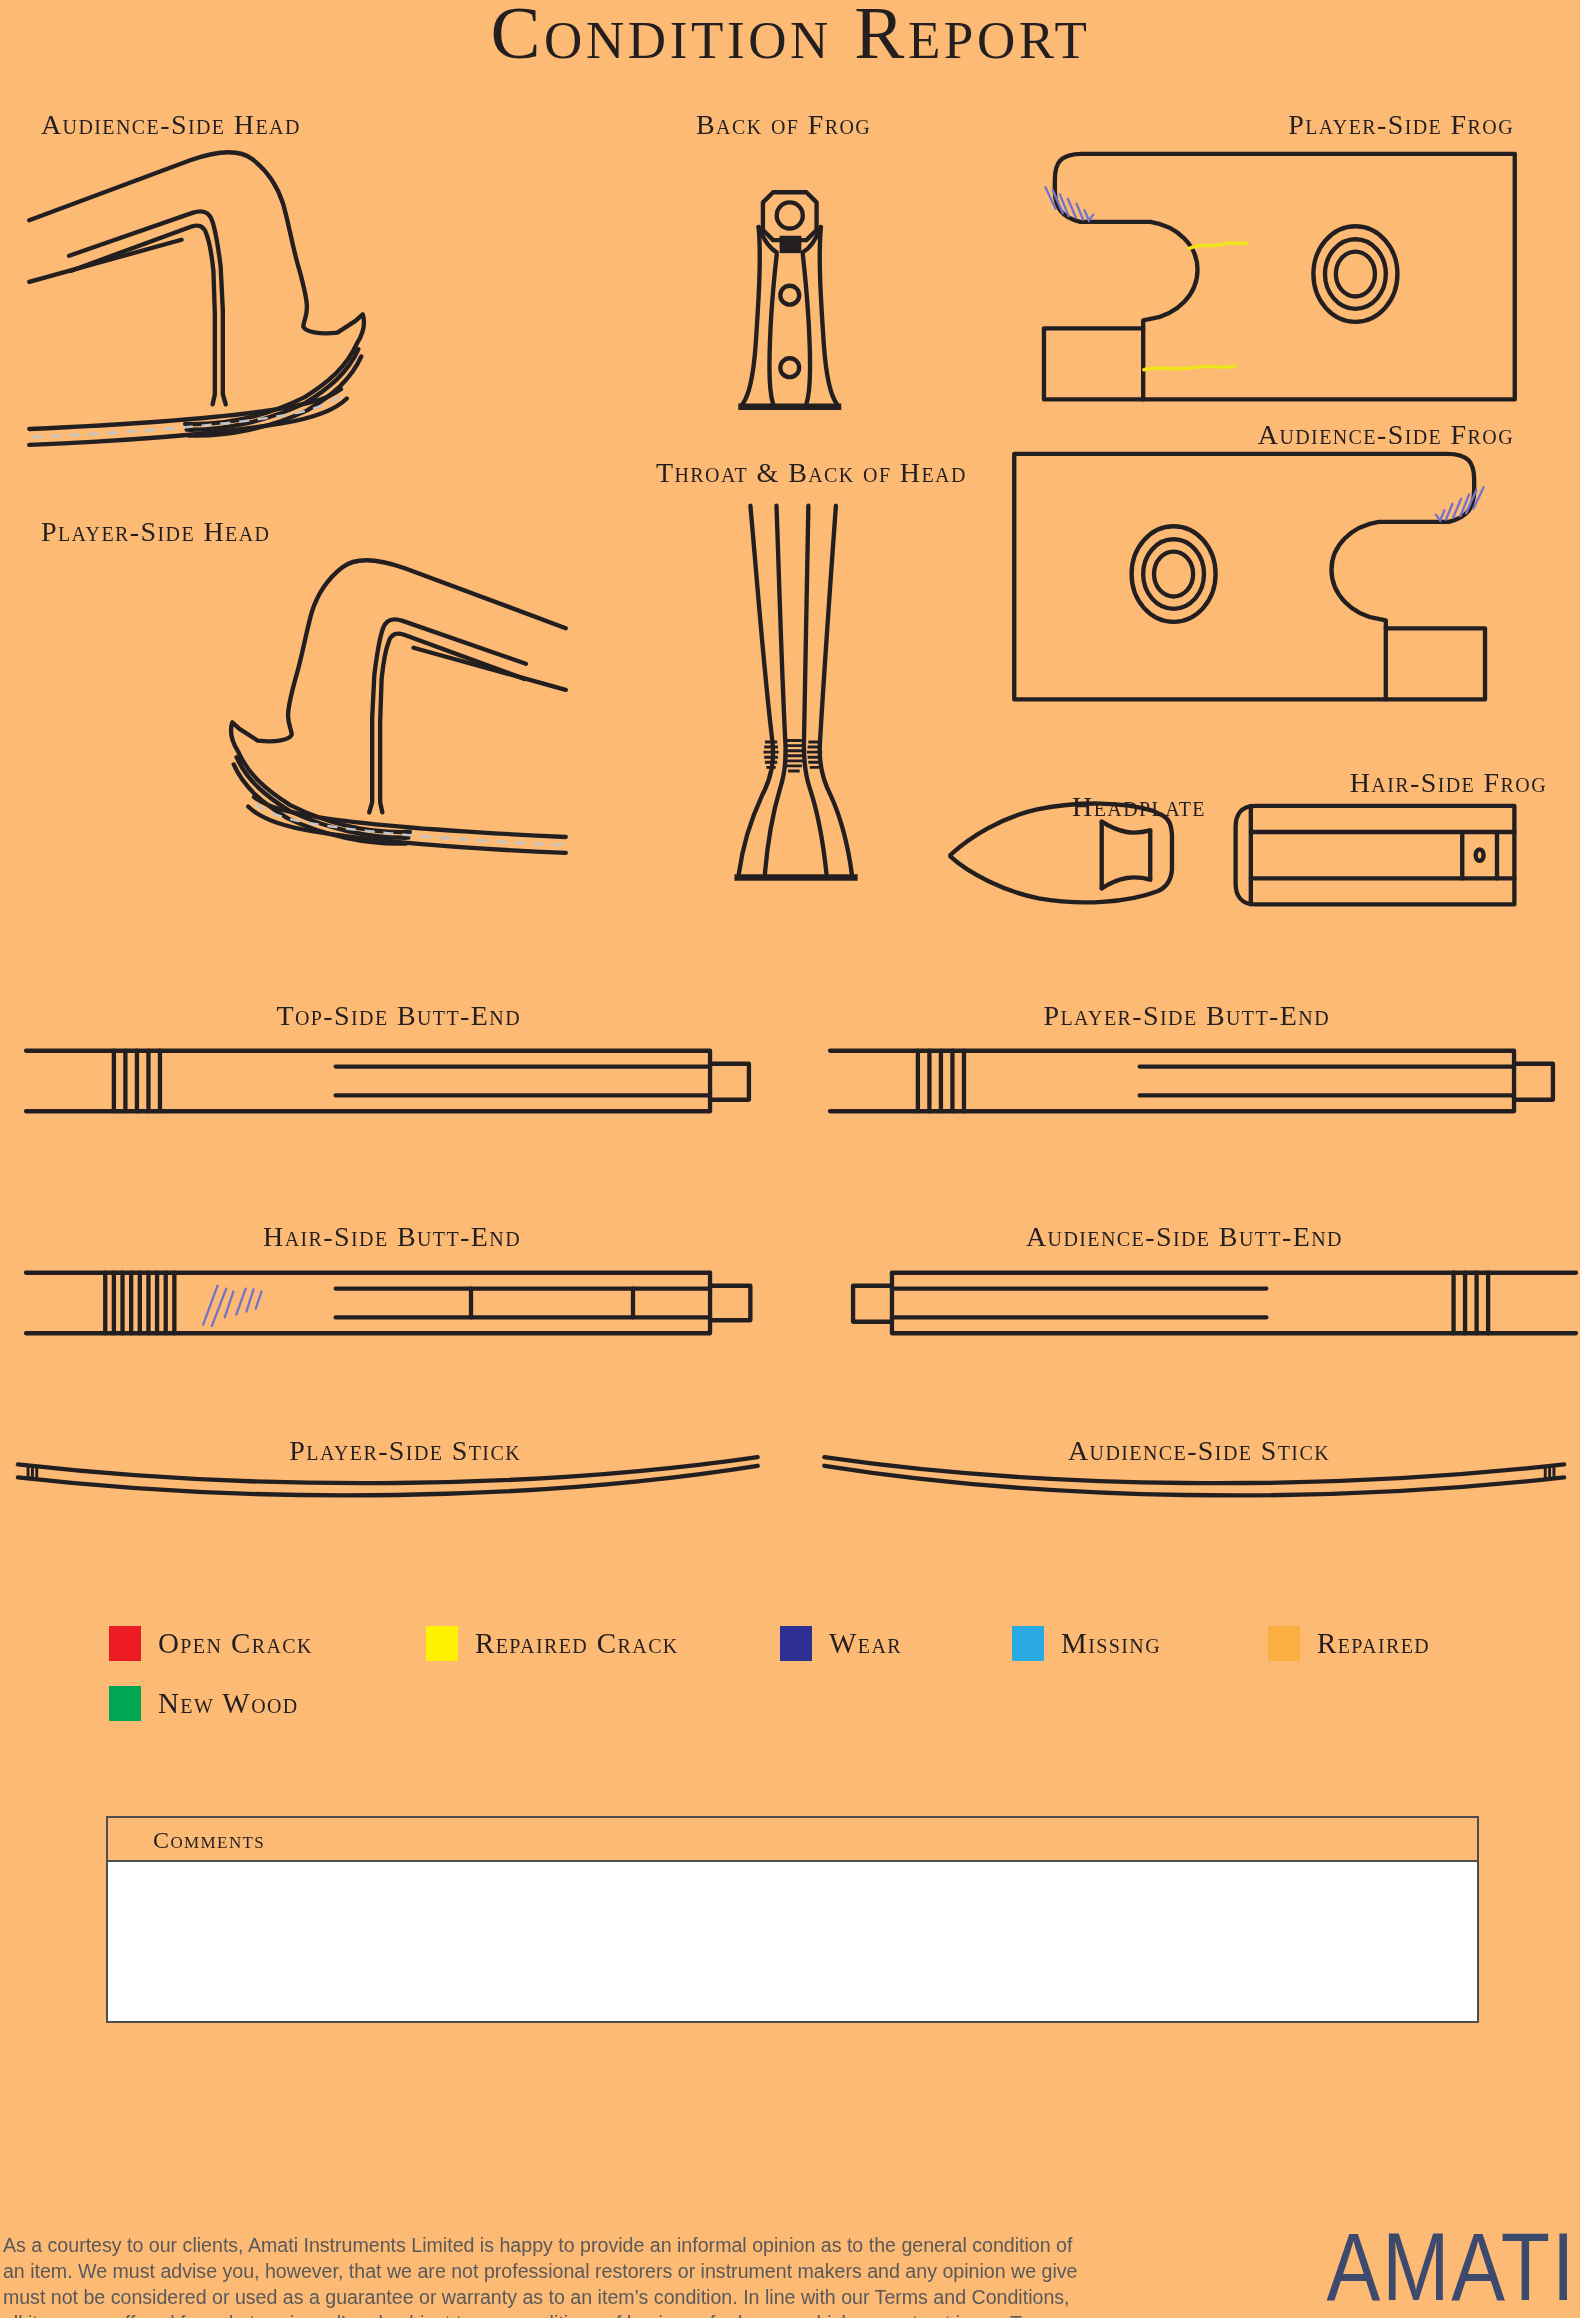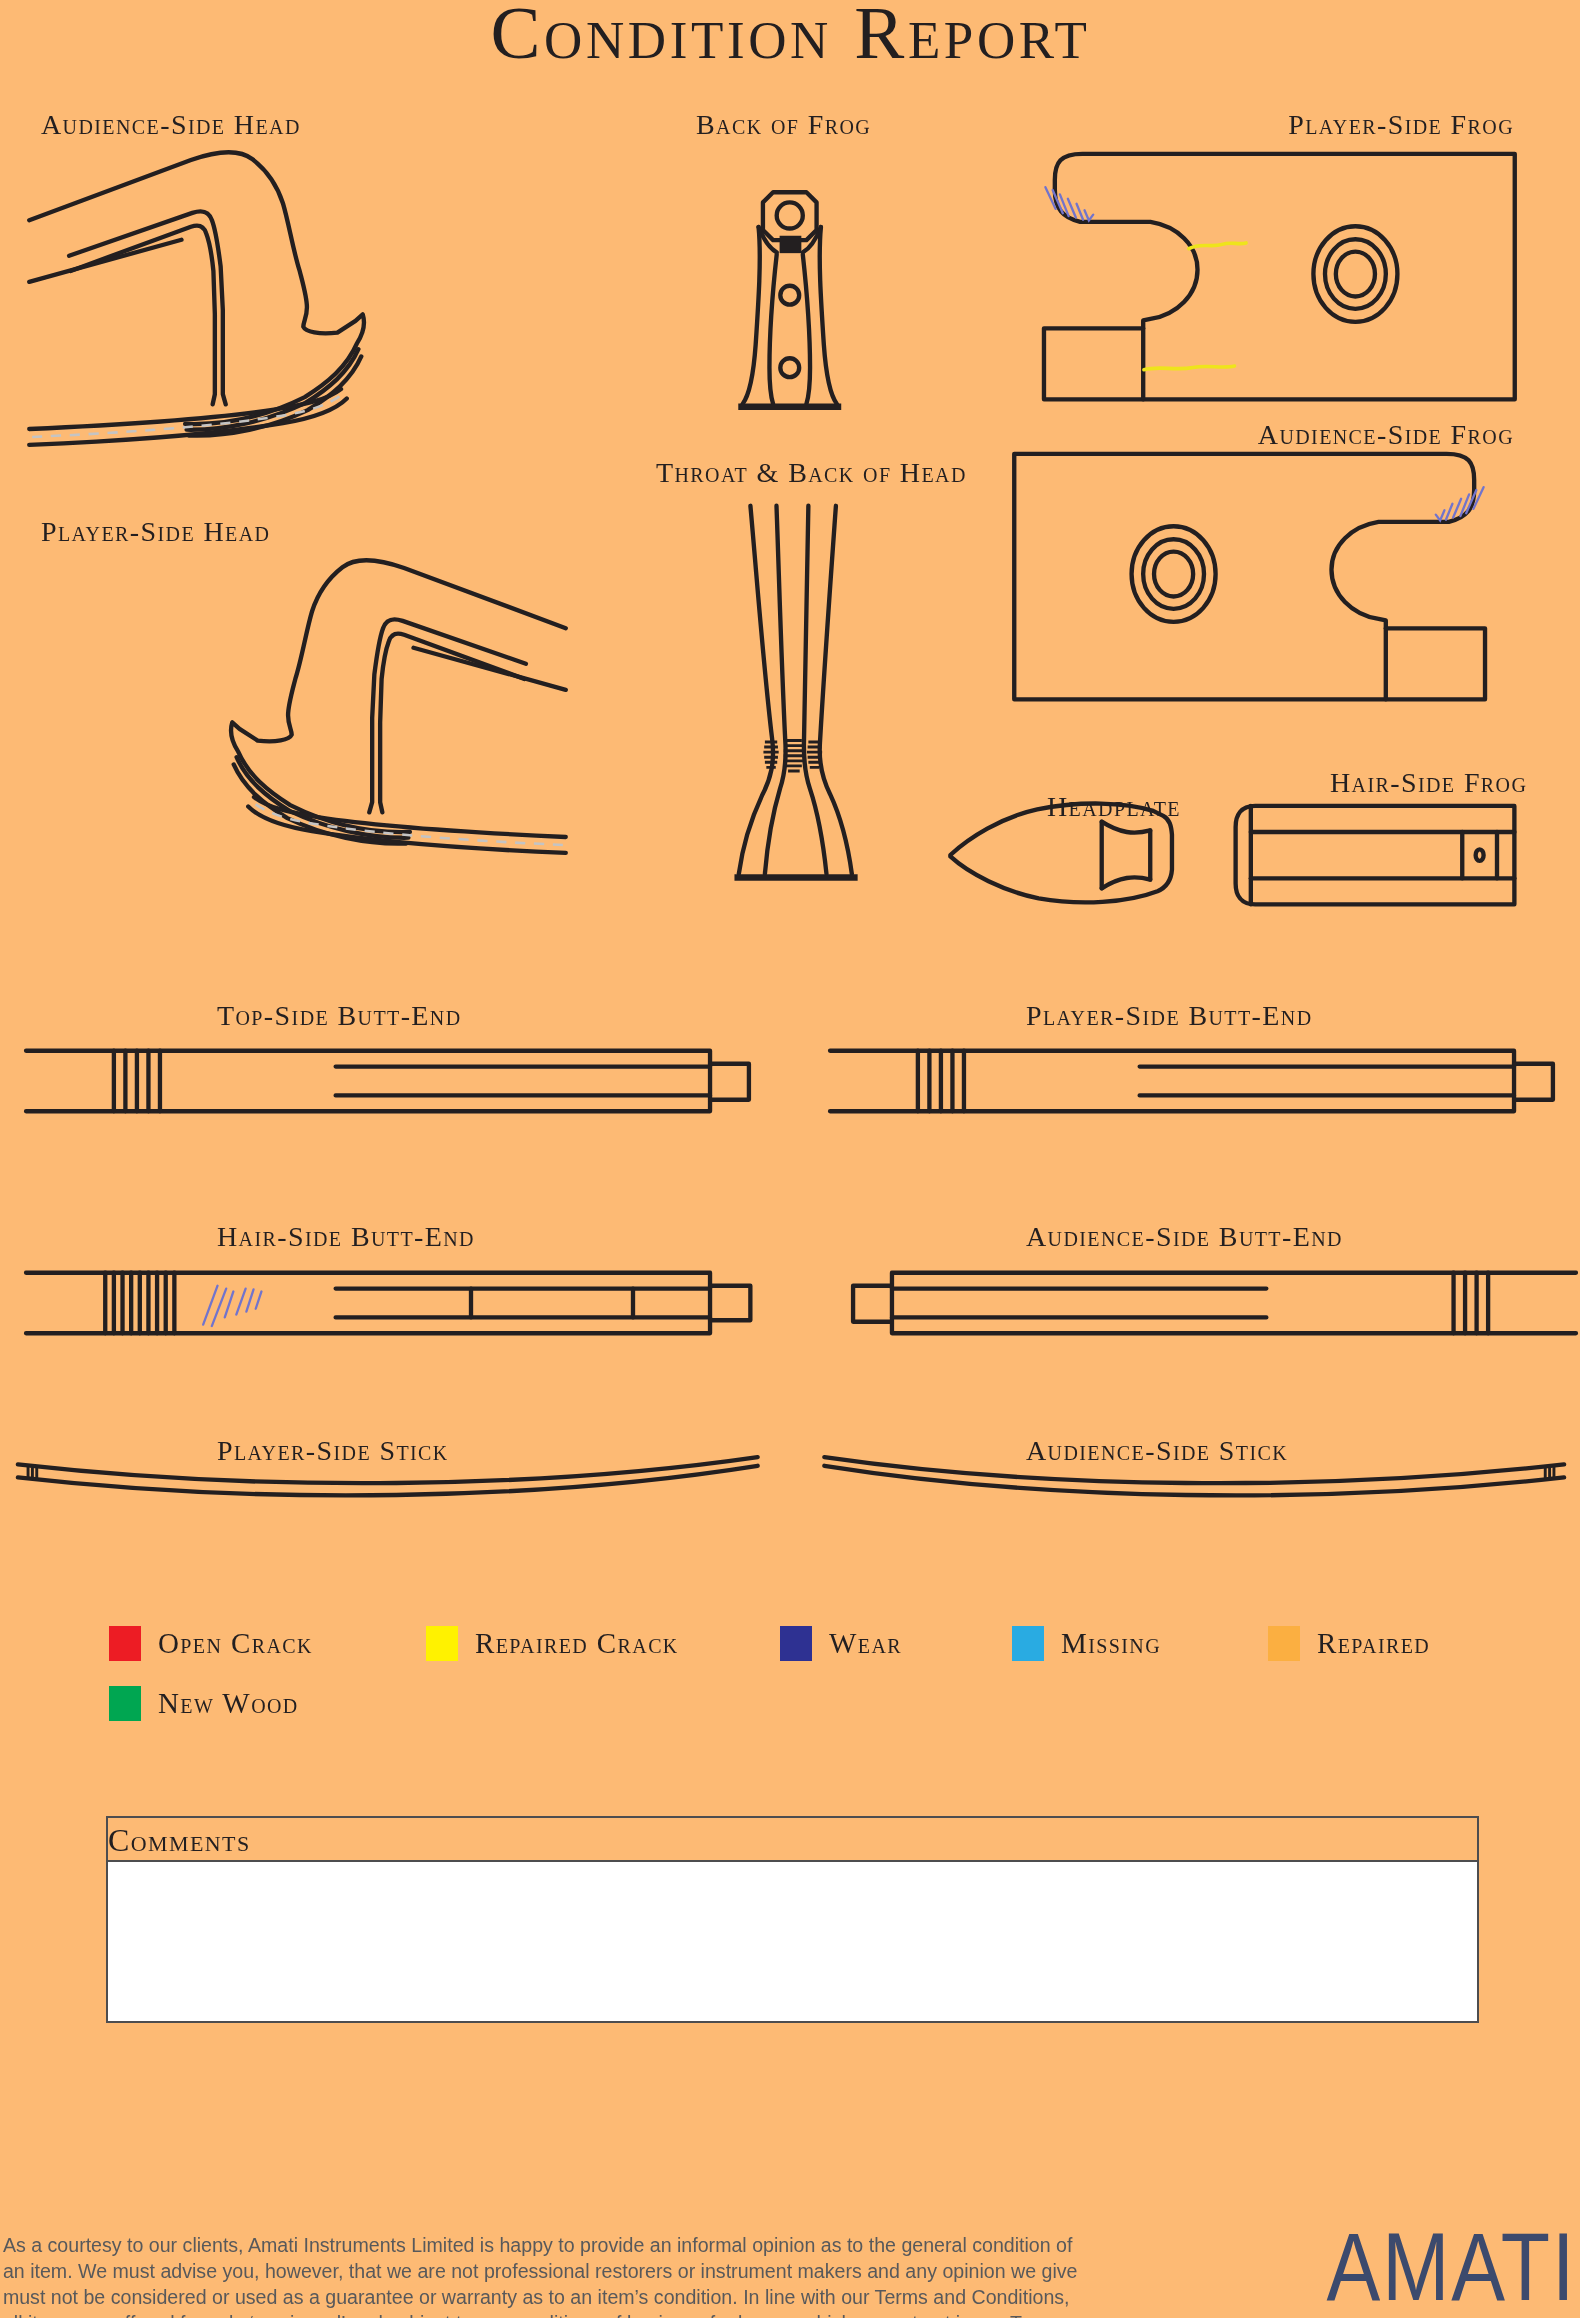--- a/index.html
+++ b/index.html
@@ -2,37 +2,37 @@
 <html style="font-size:11.6px"><head>
 <meta charset="utf-8">
 <style>
   html,body{margin:0;padding:0;background:#ffffff;}
   .page{position:relative;width:1581px;height:2319px;background:#fdba74;overflow:hidden;
         font-family:"Liberation Serif", serif;color:#231f20;}
   .title{position:absolute;top:-10px;left:0;width:1581px;text-align:center;
          font-variant:small-caps;font-size:75px;letter-spacing:3.6px;font-weight:normal;margin:0;}
   .dlabel{position:absolute;font-variant:small-caps;font-size:28px;letter-spacing:1.4px;
           white-space:nowrap;color:#231f20;}
-  .dlabel.center{text-align:left;}
+  .dlabel.center{text-align:right;}
   .dlabel.right{text-align:right;}
   svg{position:absolute;overflow:visible;}
   .ln{fill:none;stroke:#231f20;stroke-width:6;stroke-linecap:round;stroke-linejoin:round;}
   .ln-thick{fill:none;stroke:#231f20;stroke-width:9;stroke-linecap:butt;}
   .ln-thin{fill:none;stroke:#231f20;stroke-width:4;stroke-linecap:butt;}
   .dash{fill:none;stroke:#c4c4c4;stroke-width:3.5;stroke-dasharray:14 12;}
   .mark-wear{fill:none;stroke:#7274cc;stroke-width:3.2;stroke-linecap:round;}
   .mark-repair{fill:none;stroke:#eee41c;stroke-width:5;stroke-linecap:round;}
   .legend-item{position:absolute;height:35px;}
   .swatch{position:absolute;left:0;top:0;width:32px;height:35px;display:block;}
   .legend-label{position:absolute;left:49px;top:0;line-height:35px;font-variant:small-caps;
                 font-size:29px;letter-spacing:1.4px;white-space:nowrap;}
   .comments-box{position:absolute;left:106px;top:1816px;width:1373px;height:207px;
                 border:2.2px solid #4d4d4f;box-sizing:border-box;}
   .comments-header{height:42px;border-bottom:2.2px solid #4d4d4f;line-height:45px;
-                   font-variant:small-caps;font-size:32px;letter-spacing:1.4px;}
+                   padding-left:45px;font-variant:small-caps;font-size:24px;letter-spacing:1.4px;}
   .comments-body{width:100%;height:159px;border:none;outline:none;resize:none;
                  font-family:"Liberation Serif", serif;font-size:22px;padding:7.2px 14.5px;box-sizing:border-box;}
   .disclaimer{position:absolute;left:2.9px;top:2232px;width:1076px;margin:0;
               font-family:"Liberation Sans", sans-serif;font-size:19.6px;line-height:26px;color:#58595b;}
   .logo{position:absolute;right:4.3px;top:2219px;font-family:"Liberation Sans", sans-serif;
         font-size:96px;line-height:1;color:#3c4a6d;letter-spacing:2.2px;
         transform:scaleX(0.84);transform-origin:right center;}
 </style>
 </head>
 <body>

